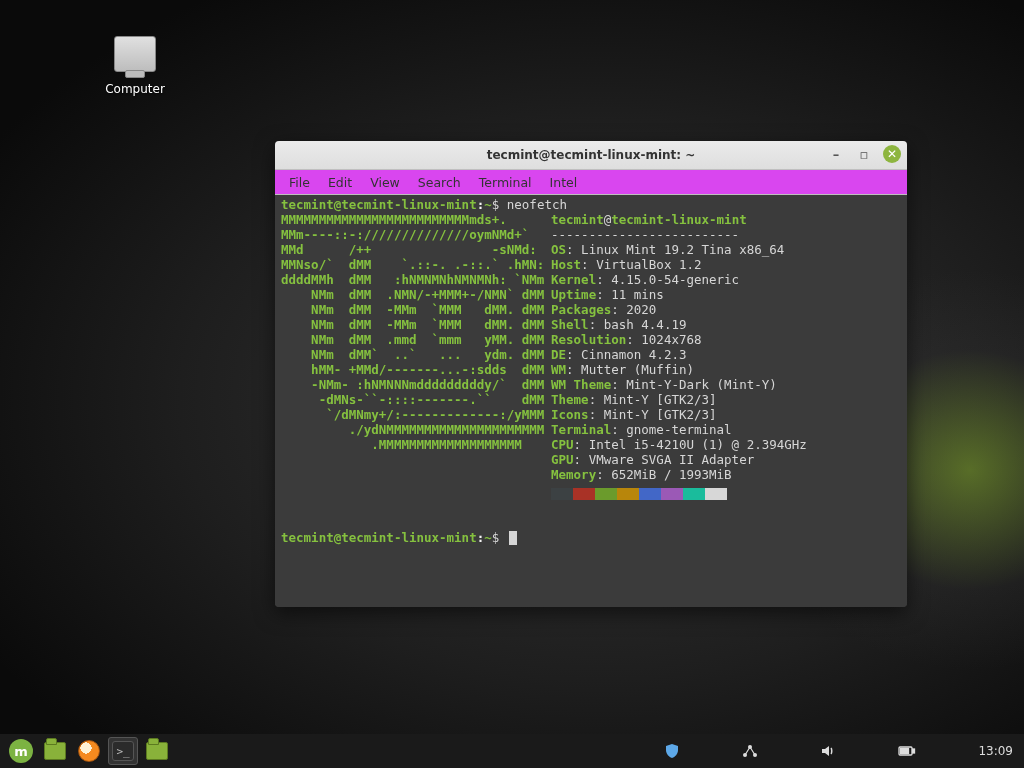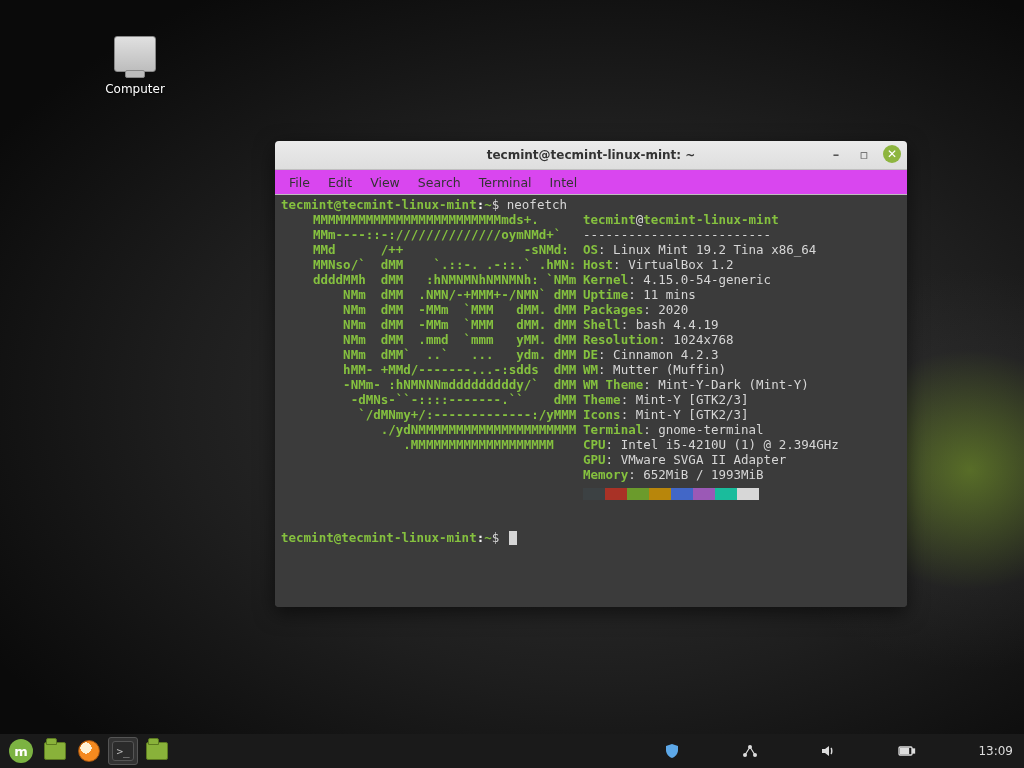--- a/index.html
+++ b/index.html
@@ -129,21 +129,21 @@
 }
 .color-swatches div {
   width:22px; height:12px;
 }
 
 .cursor-blk {
   display:inline-block; width:8px; height:14px; background:#d6d6d6; vertical-align:text-bottom; margin-left:2px;
 }
 
 
-.nf-row { display:flex;margin-left:32px; }
+.nf-row { display:flex; }
 .nf-logo { width:270px; flex-shrink:0; white-space:pre; }
 .nf-info { white-space:pre; }
 
 
 .panel {
   position: absolute; left:0; right:0; bottom:0;
   height: 34px;
   background: #1a1a1a;
   display:flex; align-items:center;
   padding: 0 6px;

